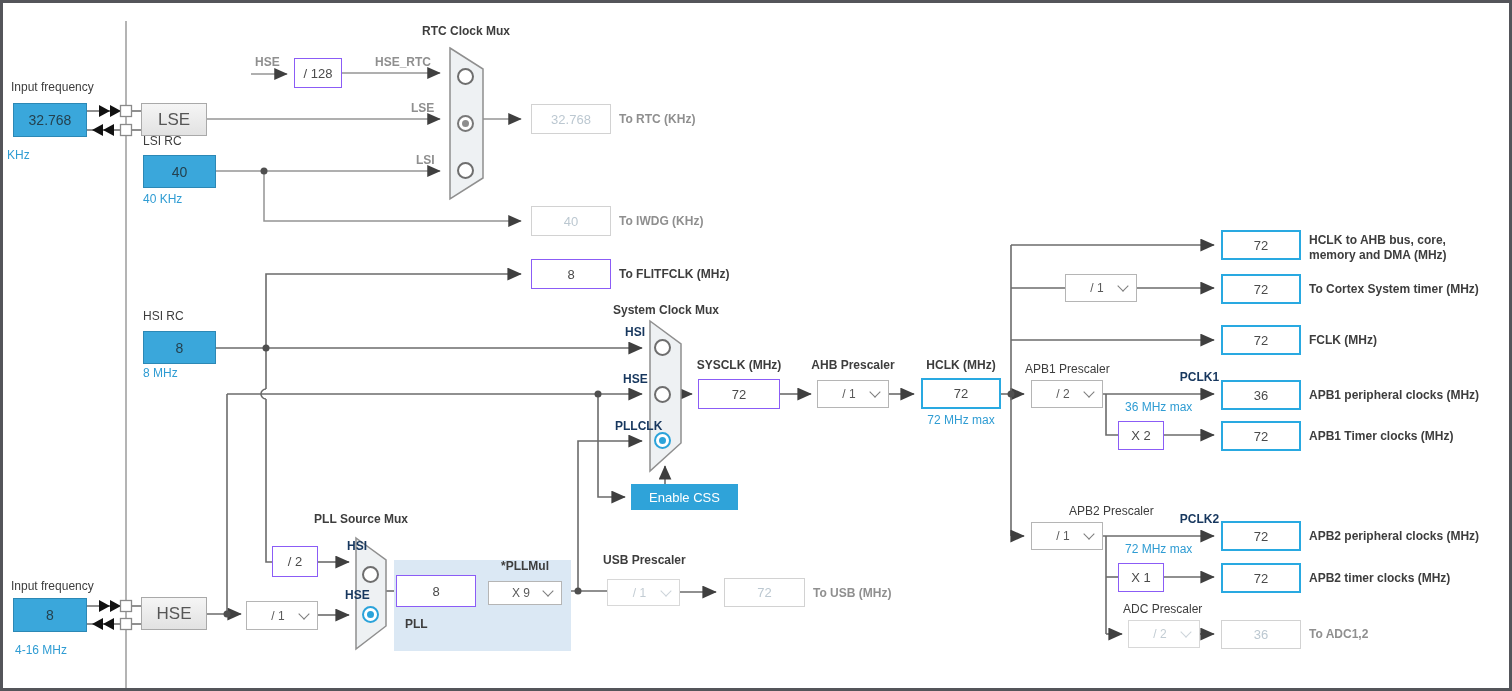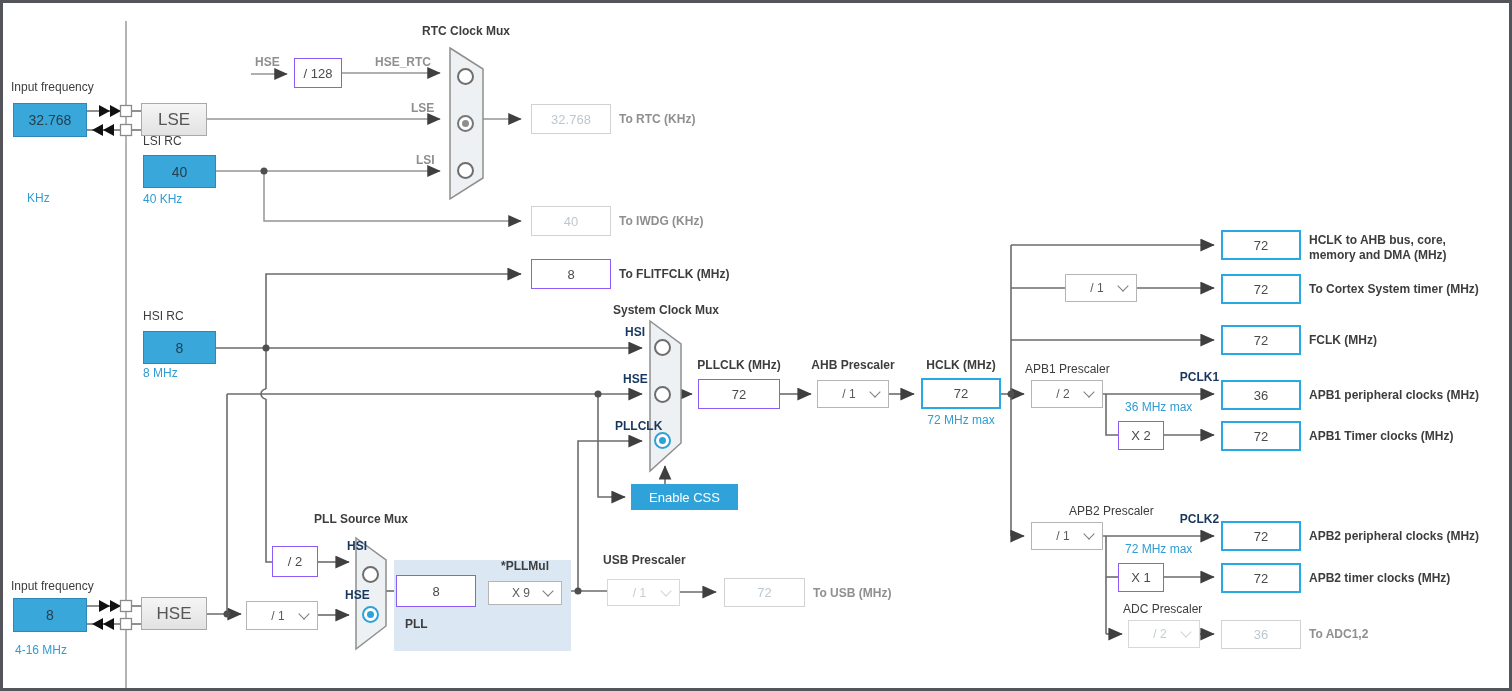--- a/index.html
+++ b/index.html
@@ -131,21 +131,21 @@
         <circle cx="1008" cy="391" r="3.5"></circle>
     </g>
 
     <polygon points="447,45 480,66 480,175 447,196" fill="#eef1f3" stroke="#8f8f8f" stroke-width="1.5"></polygon>
     <polygon points="647,318 678,341 678,440 647,468" fill="#eef1f3" stroke="#8f8f8f" stroke-width="1.5"></polygon>
     <polygon points="353,535 383,557 383,623 353,646" fill="#eef1f3" stroke="#8f8f8f" stroke-width="1.5"></polygon>
   </svg>
 
   <div class="lbl" style="left:8px;top:77px;">Input frequency</div>
   <div class="bluebox" style="left:10px;top:100px;width:74px;height:34px;">32.768</div>
-  <div class="lbl blue" style="left:24px;top:145px;margin-top:43px;">KHz</div>
+  <div class="lbl blue" style="left:4px;top:145px;">KHz</div>
   <div class="graybox" style="left:138px;top:100px;width:66px;height:33px;">LSE</div>
   <div class="lbl" style="left:140px;top:131px;">LSI RC</div>
   <div class="bluebox" style="left:140px;top:152px;width:73px;height:33px;">40</div>
   <div class="lbl blue" style="left:140px;top:189px;">40 KHz</div>
 
   <div class="lbl b ctr" style="left:399px;top:21px;width:128px;">RTC Clock Mux</div>
   <div class="lbl gray" style="left:252px;top:52px;">HSE</div>
   <div class="box" style="left:291px;top:55px;width:48px;height:30px;">/ 128</div>
   <div class="lbl gray" style="left:372px;top:52px;">HSE_RTC</div>
   <div class="lbl gray" style="left:408px;top:98px;">LSE</div>
@@ -167,21 +167,21 @@
 
   <div class="lbl b ctr" style="left:599px;top:300px;width:128px;">System Clock Mux</div>
   <div class="lbl navy" style="left:598px;top:322px;">HSI</div>
   <div class="lbl navy" style="left:596px;top:369px;">HSE</div>
   <div class="lbl navy" style="left:588px;top:416px;">PLLCLK</div>
   <div class="radio" style="left:651px;top:336px;"></div>
   <div class="radio" style="left:651px;top:383px;"></div>
   <div class="radio selb" style="left:651px;top:429px;"></div>
   <div class="cssbtn" style="left:628px;top:481px;width:107px;height:26px;">Enable CSS</div>
 
-  <div class="lbl b ctr" style="left:672px;top:355px;width:128px;">PLLCLK (MHz)</div>
+  <div class="lbl b ctr" style="left:672px;top:355px;width:128px;">SYSCLK (MHz)</div>
   <div class="box" style="left:695px;top:376px;width:82px;height:30px;">72</div>
   <div class="lbl b ctr" style="left:786px;top:355px;width:128px;">AHB Prescaler</div>
   <div class="dd" style="left:814px;top:377px;width:72px;height:28px;">
     <span class="val">/ 1</span>
     <span class="chev"></span>
   </div>
   <div class="lbl b ctr" style="left:894px;top:355px;width:128px;">HCLK (MHz)</div>
   <div class="box outb" style="left:918px;top:375px;width:80px;height:31px;">72</div>
   <div class="lbl blue ctr" style="left:894px;top:410px;width:128px;">72 MHz max</div>
 

